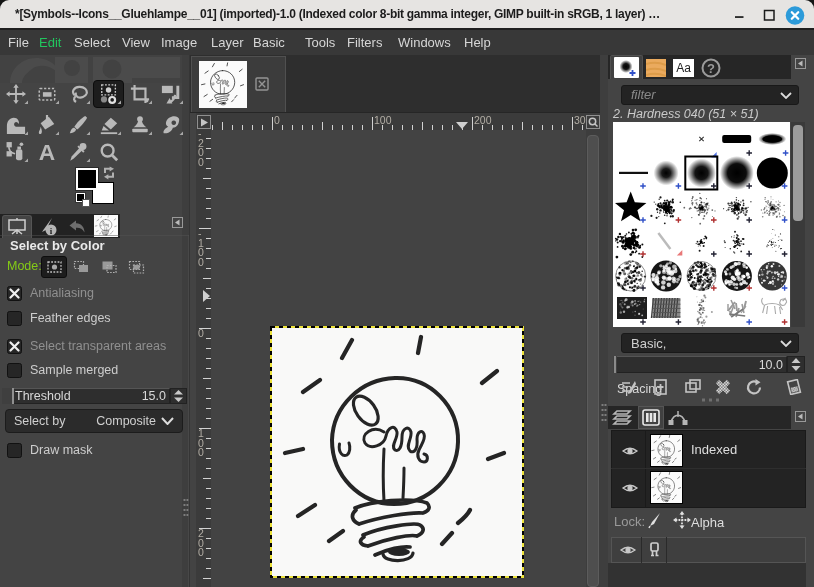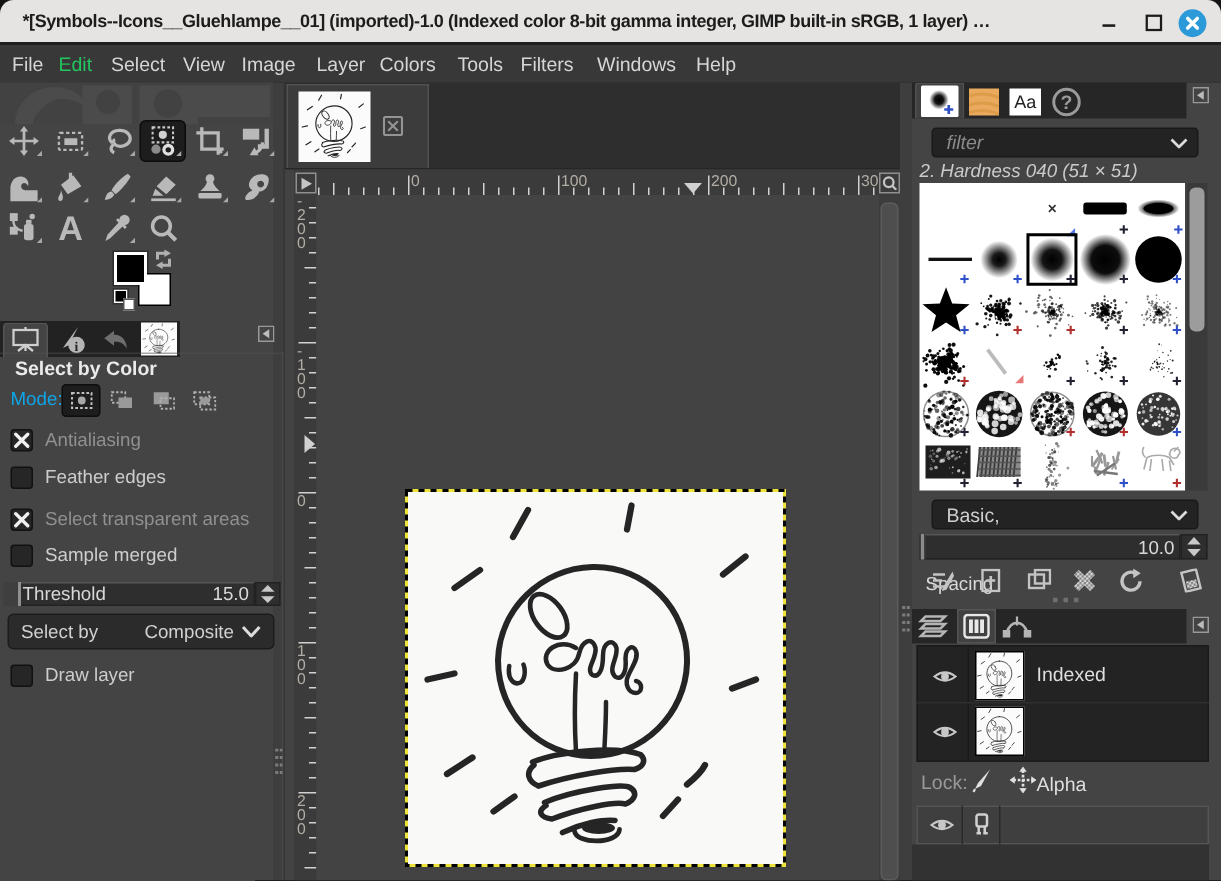--- a/index.html
+++ b/index.html
@@ -50,21 +50,21 @@
     <path d="M61.8,12.3 L68.2,18.7 M68.2,12.3 L61.8,18.7" stroke="#fff" stroke-width="2.3" stroke-linecap="round"></path>
   </svg>
 <div style="position:absolute;left:0px;top:28px;width:814px;height:2px;background:#1f1f1f;"></div>
 <div style="position:absolute;left:0px;top:30px;width:814px;height:25px;background:#383838;"></div>
 <div style="position:absolute;left:8px;top:30px;width:60px;height:25px;color:#d6d6d6;font-size:13px;line-height:25px;">File</div>
 <div style="position:absolute;left:39px;top:30px;width:60px;height:25px;color:#22c55e;font-size:13px;line-height:25px;">Edit</div>
 <div style="position:absolute;left:74px;top:30px;width:60px;height:25px;color:#d6d6d6;font-size:13px;line-height:25px;">Select</div>
 <div style="position:absolute;left:122px;top:30px;width:60px;height:25px;color:#d6d6d6;font-size:13px;line-height:25px;">View</div>
 <div style="position:absolute;left:161px;top:30px;width:60px;height:25px;color:#d6d6d6;font-size:13px;line-height:25px;">Image</div>
 <div style="position:absolute;left:211px;top:30px;width:60px;height:25px;color:#d6d6d6;font-size:13px;line-height:25px;">Layer</div>
-<div style="position:absolute;left:253px;top:30px;width:60px;height:25px;color:#d6d6d6;font-size:13px;line-height:25px;">Colors</div>
+<div style="position:absolute;left:253px;top:30px;width:60px;height:25px;color:#d6d6d6;font-size:13px;line-height:25px;">Basic</div>
 <div style="position:absolute;left:305px;top:30px;width:60px;height:25px;color:#d6d6d6;font-size:13px;line-height:25px;">Tools</div>
 <div style="position:absolute;left:347px;top:30px;width:60px;height:25px;color:#d6d6d6;font-size:13px;line-height:25px;">Filters</div>
 <div style="position:absolute;left:398px;top:30px;width:60px;height:25px;color:#d6d6d6;font-size:13px;line-height:25px;">Windows</div>
 <div style="position:absolute;left:464px;top:30px;width:60px;height:25px;color:#d6d6d6;font-size:13px;line-height:25px;">Help</div>
 <div style="position:absolute;left:0px;top:55px;width:182px;height:532px;background:#444444;"></div>
 <div style="position:absolute;left:182px;top:55px;width:8px;height:532px;background:#3e3e3e;"></div>
 <div style="position:absolute;left:189px;top:55px;width:1px;height:532px;background:#353535;"></div>
 <div style="position:absolute;left:190px;top:55px;width:410px;height:532px;background:#434343;"></div>
 <div style="position:absolute;left:600px;top:55px;width:8px;height:532px;background:#3e3e3e;"></div>
 <div style="position:absolute;left:608px;top:55px;width:206px;height:532px;background:#444444;"></div>
@@ -277,21 +277,21 @@
 <svg style="position:absolute;left:94px;top:215px;" width="24" height="22">
     <use href="#bulb" transform="scale(0.096,0.088)"></use>
   </svg>
 <svg style="position:absolute;left:172px;top:217px;" width="11" height="11">
     <rect x="0.5" y="0.5" width="10" height="10" fill="none" stroke="#999" stroke-width="1"></rect>
     <path d="M7.5,2.5 L7.5,8.5 L3,5.5 Z" fill="#bbb"></path>
   </svg>
 <div style="position:absolute;left:0px;top:235px;width:189px;height:1px;background:#515151;opacity:0.5;"></div>
 <div style="position:absolute;left:188px;top:235px;width:1px;height:352px;background:#515151;opacity:0.5;"></div>
 <div style="position:absolute;left:10px;top:238px;width:170px;height:14px;color:#eaeaea;font-size:13px;font-weight:bold;">Select by Color</div>
-<div style="position:absolute;left:7px;top:259px;width:60px;height:16px;color:#0ea5e9;font-size:12.5px;">Mode:</div>
+<div style="position:absolute;left:7px;top:259px;width:60px;height:16px;color:#84cc16;font-size:12.5px;">Mode:</div>
 <div style="position:absolute;left:41px;top:256px;width:26px;height:22px;background:#1d1d1d;border:1px solid #0d0d0d;border-radius:3px;"></div>
 <svg style="position:absolute;left:45.5px;top:259px;" width="17" height="16">
     <rect x="2" y="3" width="13" height="10" fill="none" stroke="#c0c0c0" stroke-width="1.3" stroke-dasharray="1.8,1.4"></rect>
     <circle cx="8.5" cy="8" r="2.6" fill="#a8a8a8"></circle>
   </svg>
 <svg style="position:absolute;left:73.0px;top:259px;" width="17" height="16">
     <rect x="1.5" y="2.5" width="9" height="7" fill="none" stroke="#b0b0b0" stroke-width="1.2" stroke-dasharray="1.6,1.3"></rect>
     <rect x="6" y="6" width="9" height="7" fill="#9a9a9a"></rect>
   </svg>
 <svg style="position:absolute;left:100.5px;top:259px;" width="17" height="16">
@@ -327,21 +327,21 @@
     <path d="M5.5,0 L10,4.5 L1,4.5 Z" fill="#c8c8c8"></path>
     <path d="M5.5,12 L10,7.5 L1,7.5 Z" fill="#c8c8c8"></path>
   </svg>
 <div style="position:absolute;left:5px;top:409px;width:178px;height:24px;background:#2b2b2b;border:1px solid #1c1c1c;border-radius:4px;"></div>
 <div style="position:absolute;left:14px;top:413px;width:70px;height:16px;color:#d0d0d0;font-size:12.5px;line-height:16px;">Select by</div>
 <div style="position:absolute;left:84px;top:413px;width:72px;height:16px;color:#d0d0d0;font-size:12.5px;line-height:16px;text-align:right;">Composite</div>
 <svg style="position:absolute;left:161px;top:417px;" width="13" height="8">
     <path d="M1,1 L6.5,7 L12,1" stroke="#dcdcdc" stroke-width="2" fill="none"></path>
   </svg>
 <div style="position:absolute;left:7px;top:443px;width:15px;height:15px;background:#262626;border:1px solid #111;border-radius:2.5px;"></div>
-<div style="position:absolute;left:30px;top:443px;width:170px;height:16px;color:#cdcdcd;font-size:12.5px;line-height:15px;">Draw layer</div>
+<div style="position:absolute;left:30px;top:443px;width:170px;height:16px;color:#cdcdcd;font-size:12.5px;line-height:15px;">Draw mask</div>
 <div style="position:absolute;left:190px;top:55px;width:410px;height:57px;background:#2e2e2e;"></div>
 <div style="position:absolute;left:191px;top:56px;width:95px;height:56px;background:#3c3c3c;border:1px solid #505050;border-bottom:none;"></div>
 <div style="position:absolute;left:199px;top:61px;width:48px;height:47px;background:#fbfbfb;"></div>
 <svg style="position:absolute;left:199px;top:61px;" width="48" height="47">
     <use href="#bulb" transform="scale(0.192,0.188)"></use>
   </svg>
 <svg style="position:absolute;left:255px;top:77px;" width="14" height="14">
     <rect x="1" y="1" width="12" height="12" fill="none" stroke="#949494" stroke-width="1.4" rx="1"></rect>
     <path d="M3.8,3.8 L10.2,10.2 M10.2,3.8 L3.8,10.2" stroke="#949494" stroke-width="1.4"></path>
   </svg>

